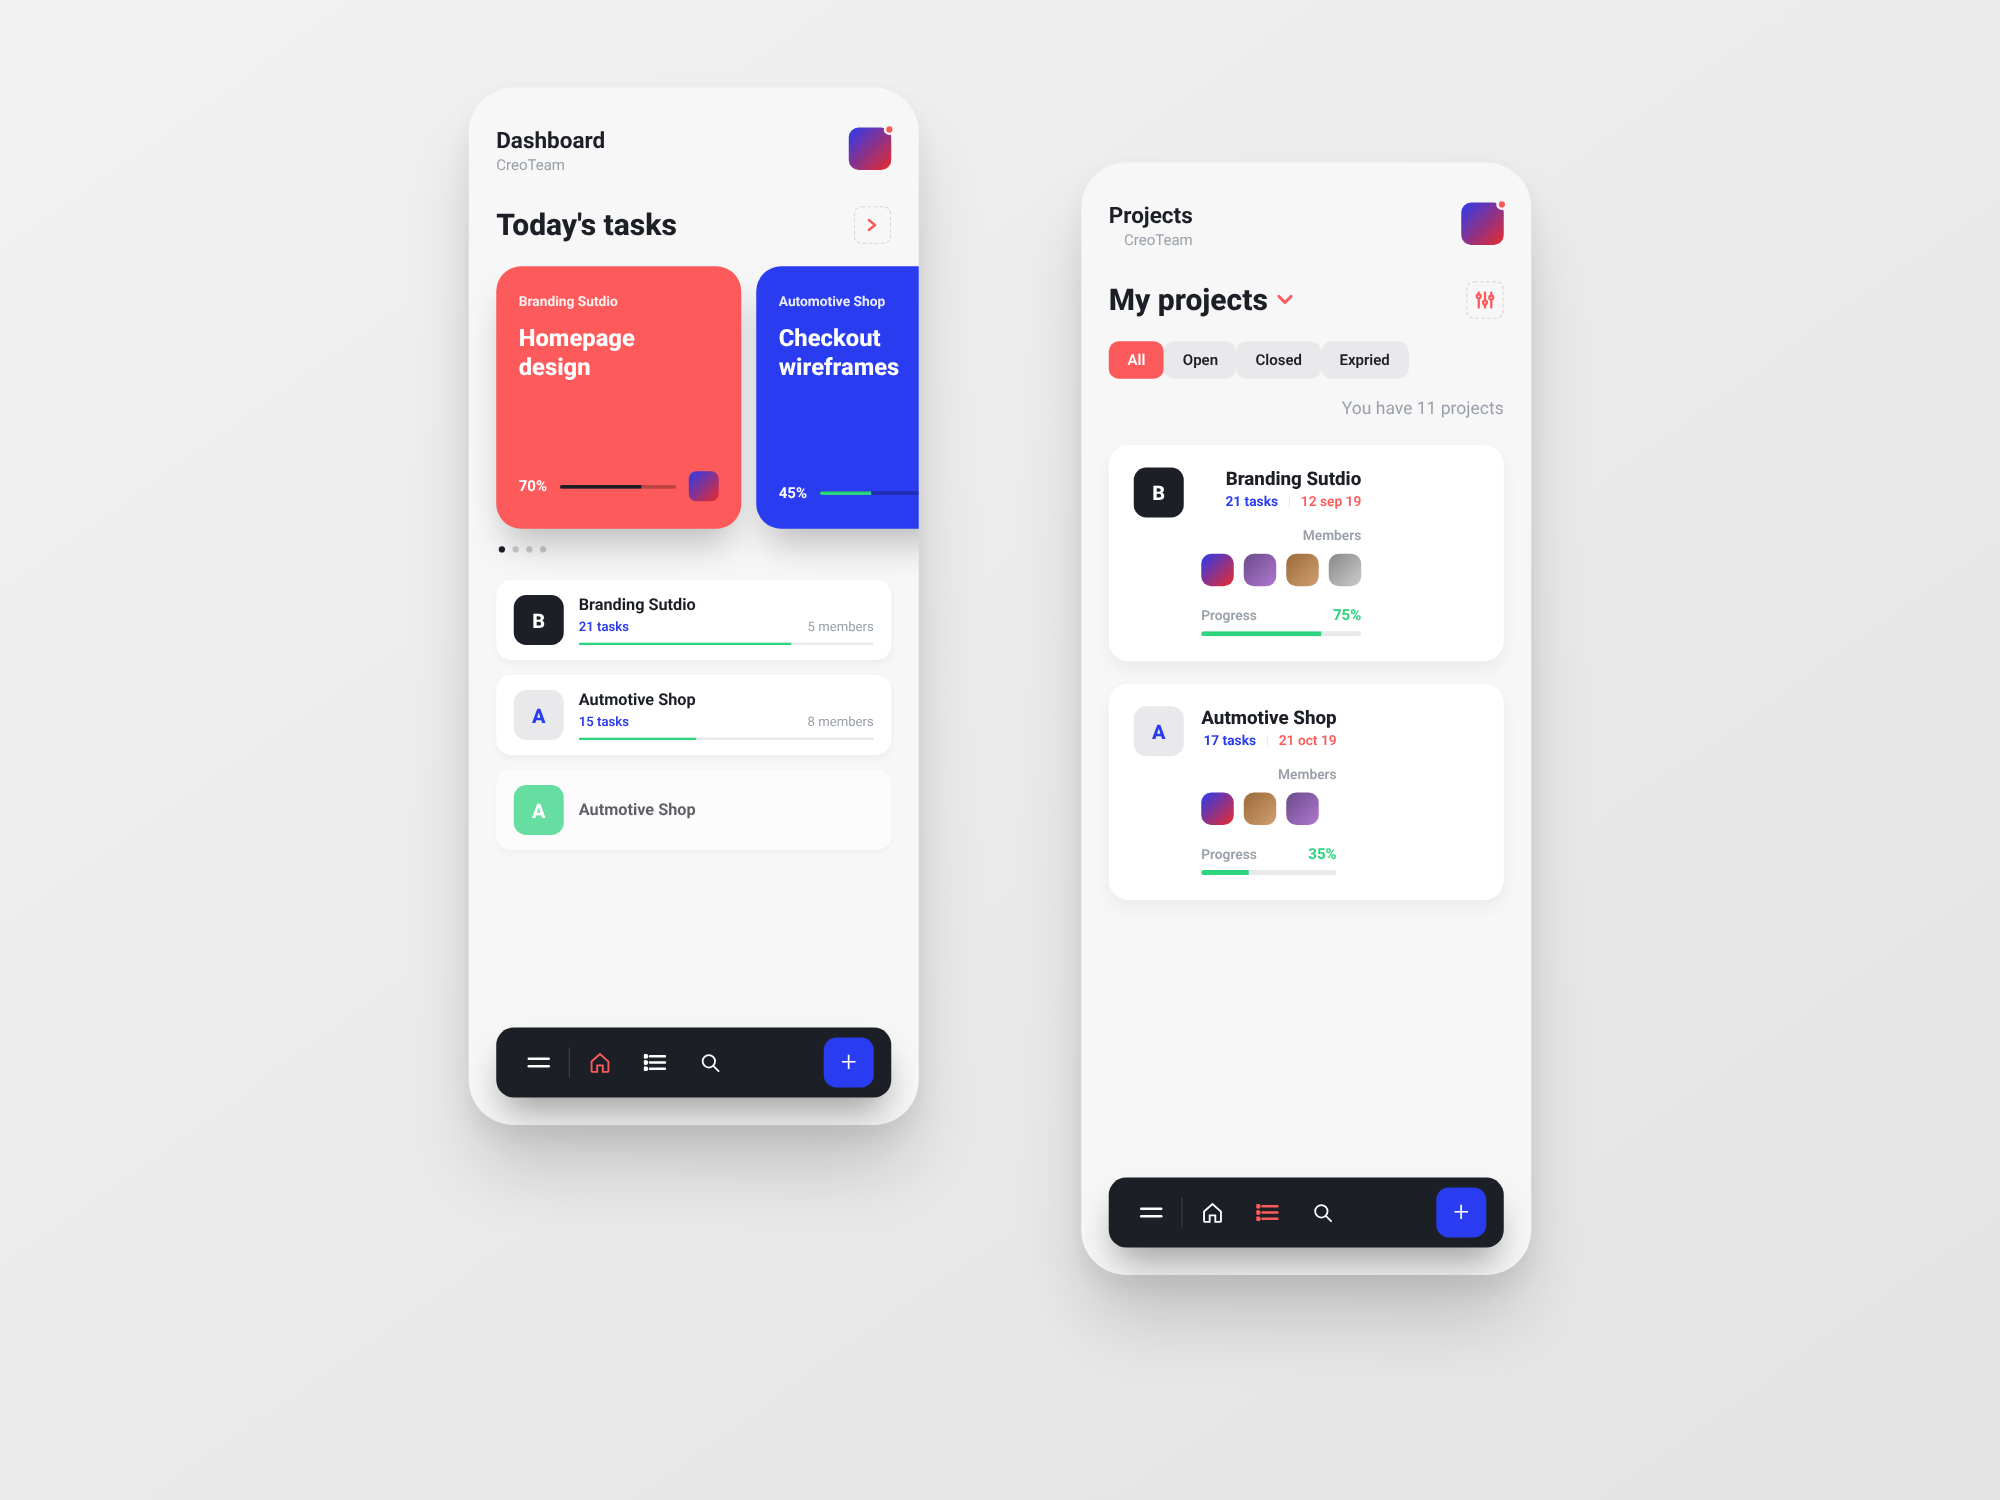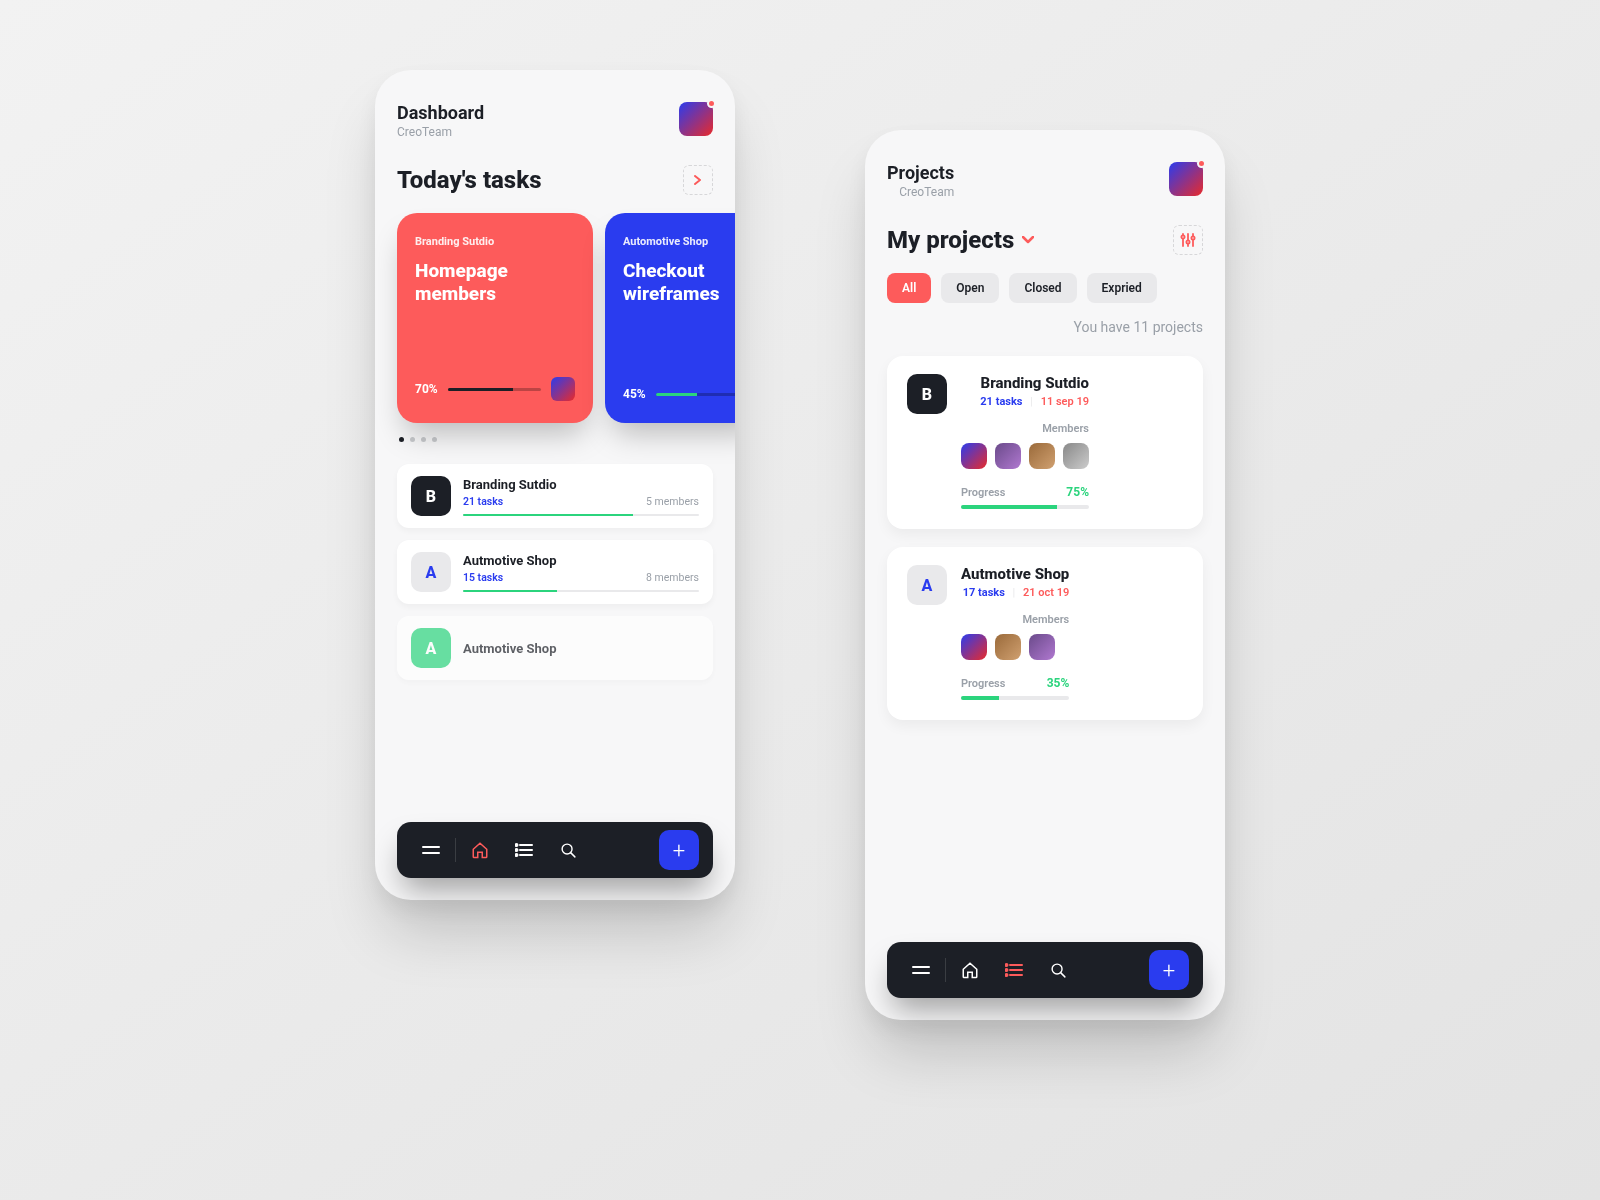--- a/index.html
+++ b/index.html
@@ -88,21 +88,21 @@
   .plus-btn{ width:40px; height:40px; border-radius:10px; background:#2a3cef; color:#fff; margin-left:auto;
              display:flex; align-items:center; justify-content:center; font-size:22px; font-weight:300;}
   svg{ display:block; }
 
   
   .drop-row{ display:flex; align-items:center; gap:8px;}
   .sliders-btn{
     width:30px; height:30px; border:1px dashed #d7d7d9; border-radius:6px;
     display:flex; align-items:center; justify-content:center; cursor:pointer;
   }
-  .tabs{ display:flex; gap:10px; margin-bottom:16px;}
+  .tabs{ display:flex; margin-bottom:16px;}
   .tab{ padding:8px 15px; font-size:12px; font-weight:600; border-radius:8px;
         background:#e9e9eb; color:#1c1f26; cursor:pointer;}
   .tab.active{ background:#fd5b5b; color:#fff;}
   .hint{ font-size:14px; color:#9aa0a8; margin-bottom:21px;}
   .pcard{
     background:#fff; border-radius:16px; padding:18px 20px 20px; margin-bottom:18px;
     box-shadow: 0 6px 14px rgba(0,0,0,0.05);
   }
   .pcard-head{ display:flex; gap:14px; align-items:flex-start;}
   .pcard-title{ font-size:15px; font-weight:800;}
@@ -142,21 +142,21 @@
     <div class="chev-btn">
       <svg width="8" height="10" viewBox="0 0 8 10">
           <path d="M1 1l5 4-5 4" stroke="#fc5a5a" stroke-width="2" fill="none" stroke-linecap="round" stroke-linejoin="round"></path>
         </svg>
     </div>
   </div>
 
   <div class="cards-row">
     <div class="task-card red">
       <div class="tc-proj">Branding Sutdio</div>
-      <div class="tc-name">Homepage members</div>
+      <div class="tc-name">Homepage design</div>
       <div class="tc-bottom">
         <span class="tc-pct">70%</span>
         <div class="tc-bar">
             <div class="fill" style="width:70%; background:#1c1f26"></div>
           </div>
         <div class="tc-ava"></div>
       </div>
     </div>
     <div class="task-card blue">
       <div class="tc-proj">Automotive Shop</div>
@@ -292,21 +292,21 @@
   <div class="hint">You have 11 projects</div>
 
   <div class="pcard">
     <div class="pcard-head">
       <div class="badge dark">B</div>
       <div>
         <div class="pcard-title">Branding Sutdio</div>
         <div class="pcard-sub">
           <span class="tasks">21 tasks</span>
           <span class="bar">|</span>
-          <span class="date">11 sep 19</span>
+          <span class="date">12 sep 19</span>
         </div>
         <div class="label">Members</div>
         <div class="avatars">
           <div class="ava-s c1"></div>
           <div class="ava-s c2"></div>
           <div class="ava-s c3"></div>
           <div class="ava-s c4"></div>
         </div>
         <div class="prog-row">
           <span class="label" style="margin:0">Progress</span>

